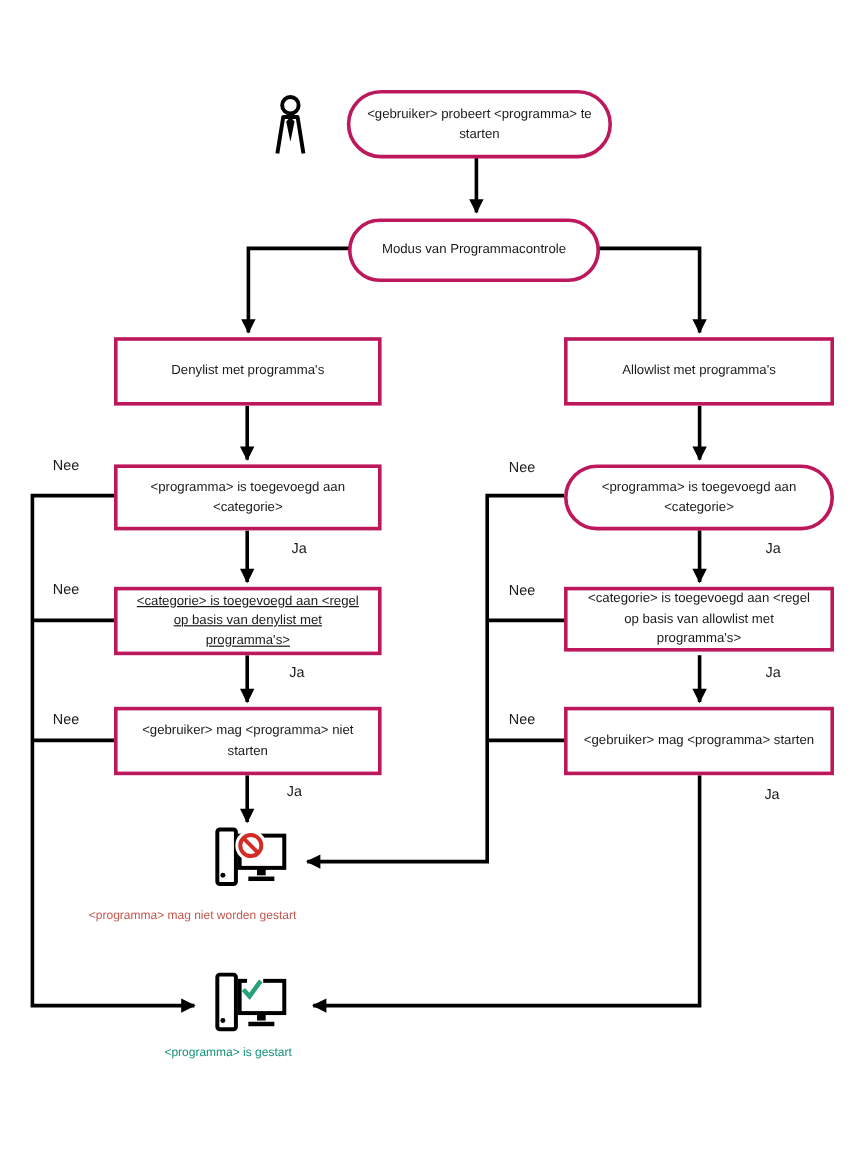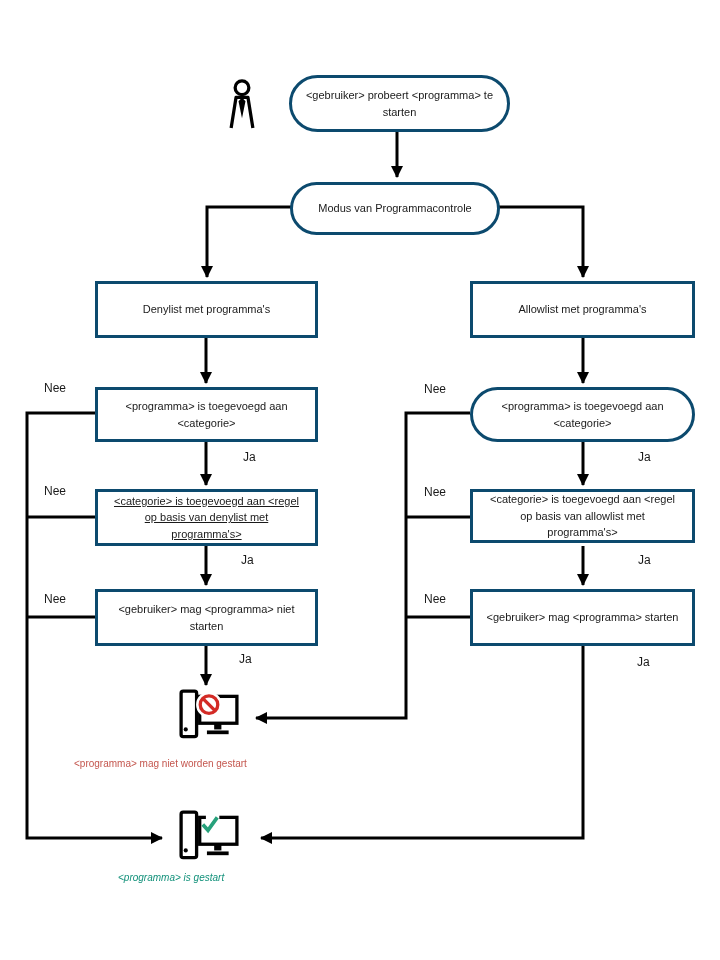--- a/index.html
+++ b/index.html
@@ -2,21 +2,21 @@
 <html><head>
 <meta charset="utf-8">
 <style>
   html,body{margin:0;padding:0;background:#fff;}
   .stage{
     position:relative;width:720px;height:960px;background:#ffffff;overflow:hidden;
     font-family:"Liberation Sans","DejaVu Sans",sans-serif;
   }
   .wires{position:absolute;left:0;top:0;width:720px;height:960px;}
   .node{
-    position:absolute;box-sizing:border-box;border:3px solid #0c4a6e;background:#fff;
+    position:absolute;box-sizing:border-box;border:3px solid #be185d;background:#fff;
     display:flex;align-items:center;justify-content:center;text-align:center;
     font-size:11px;line-height:1.5;color:#1a1a1a;padding:4px 12px;
   }
   .pill{border-radius:30px;}
   .elabel{position:absolute;font-size:12px;color:#1a1a1a;}
   .outcome{position:absolute;font-size:10px;white-space:nowrap;}
   .denied-text{color:#c4564e;}
   .allowed-text{color:#12917a;}
   .icon{position:absolute;}
 </style>
@@ -112,15 +112,15 @@
     <circle cx="7.5" cy="39" r="2" fill="#000"></circle>
     <rect x="21" y="7" width="36" height="26" fill="#fff" stroke="#000" stroke-width="3.2"></rect>
     <rect x="35" y="33" width="7" height="6" fill="#000"></rect>
     <rect x="28" y="40" width="21" height="3.6" fill="#000"></rect>
     <g>
       <rect x="27" y="2" width="13" height="8" fill="#fff"></rect>
       <polyline points="24,14 29,19.5 38,7" fill="none" stroke="#27a17b" stroke-width="3.6"></polyline>
     </g>
   </svg>
 
-  <div class="outcome allowed-text" style="left:118px;top:872px;font-style:italic;">&lt;programma&gt; is gestart</div>
+  <div class="outcome allowed-text" style="left:137px;top:872px;">&lt;programma&gt; is gestart</div>
 
 </div>
 
 </body></html>

